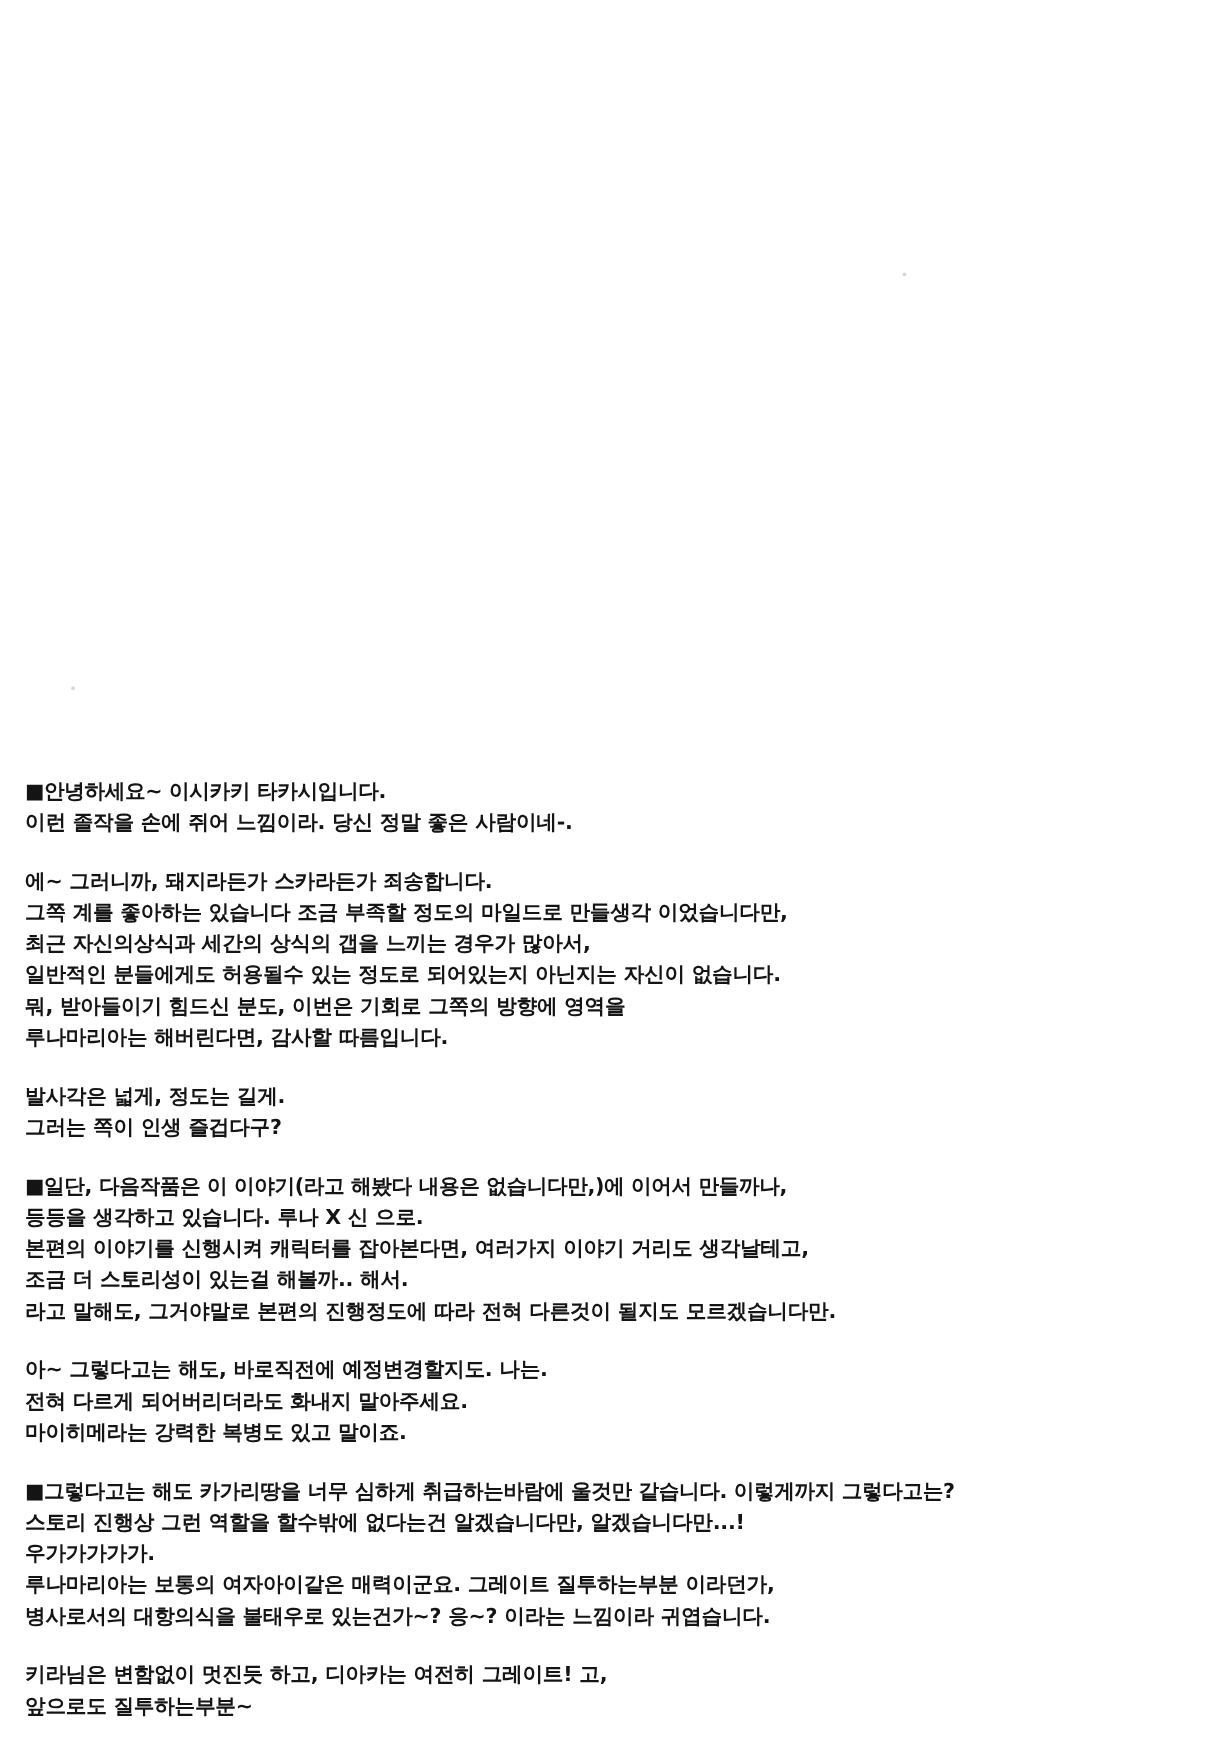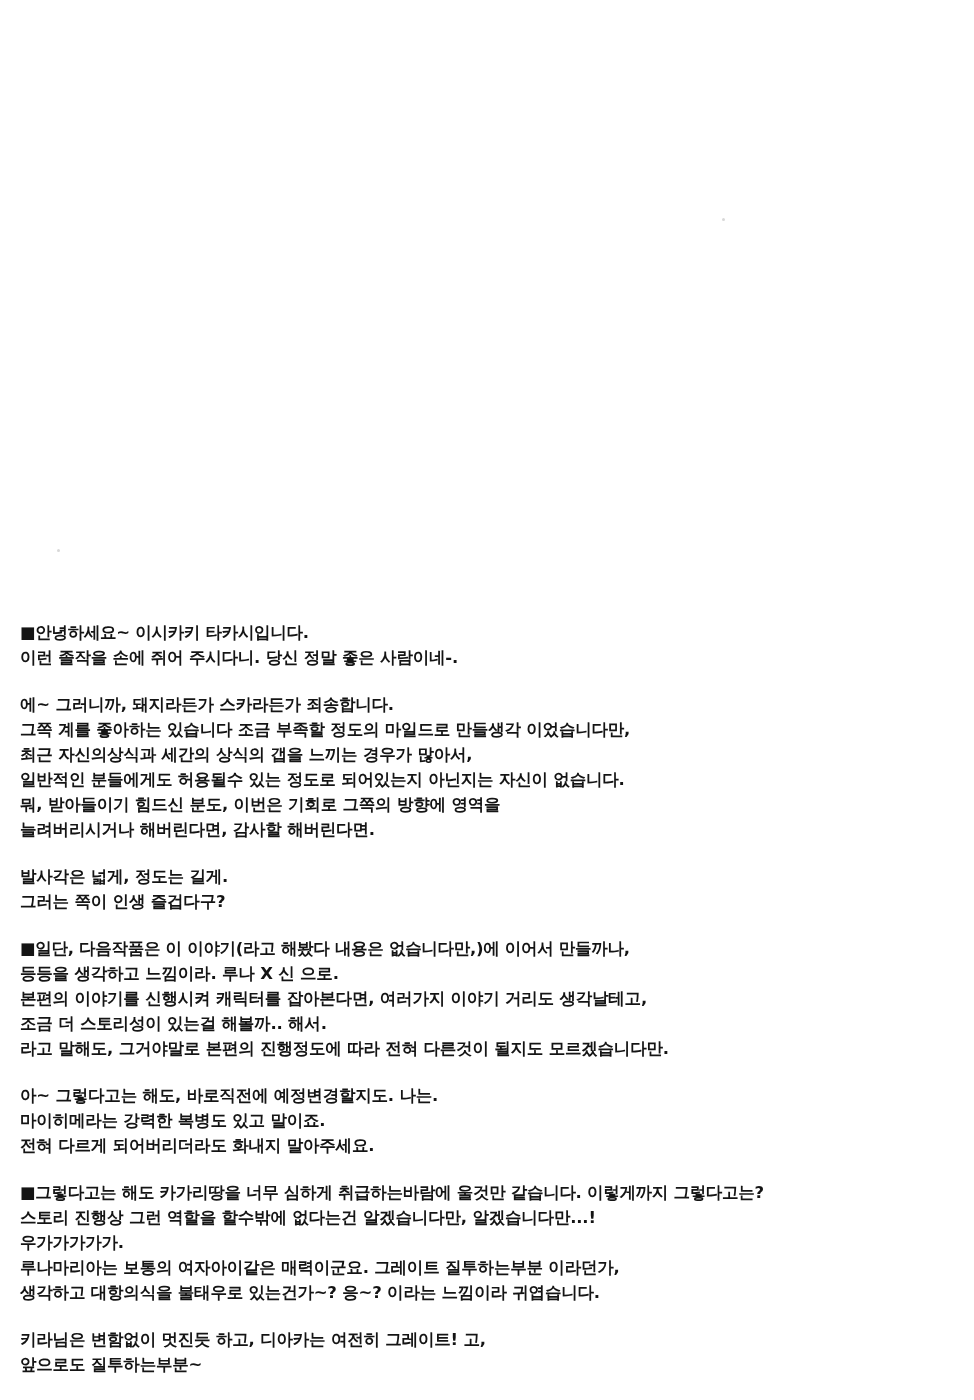--- a/index.html
+++ b/index.html
@@ -76,52 +76,52 @@
 <div id="page">
 
   <div id="top-blank">
     <span class="speckle" style="left:722px; top:218px; width:3px; height:3px;"></span>
     <span class="speckle" style="left:57px; top:549px; width:3px; height:3px;"></span>
   </div>
 
   <div id="afterword">
       <div class="para">
         <span class="line marker">■안녕하세요~ 이시카키 타카시입니다.</span>
-        <span class="line">이런 졸작을 손에 쥐어 주시다니. 당신 정말 좋은 사람이네-.</span>
+        <span class="line">이런 졸작을 손에 쥐어 느낌이라. 당신 정말 좋은 사람이네-.</span>
       </div>
       <div class="para">
         <span class="line">에~ 그러니까, 돼지라든가 스카라든가 죄송합니다.</span>
         <span class="line">그쪽 계를 좋아하는 있습니다 조금 부족할 정도의 마일드로 만들생각 이었습니다만,</span>
         <span class="line">최근 자신의상식과 세간의 상식의 갭을 느끼는 경우가 많아서,</span>
         <span class="line">일반적인 분들에게도 허용될수 있는 정도로 되어있는지 아닌지는 자신이 없습니다.</span>
         <span class="line">뭐, 받아들이기 힘드신 분도, 이번은 기회로 그쪽의 방향에 영역을</span>
-        <span class="line">늘려버리시거나 해버린다면, 감사할 해버린다면.</span>
+        <span class="line">루나마리아는 해버린다면, 감사할 따름입니다.</span>
       </div>
       <div class="para">
         <span class="line">발사각은 넓게, 정도는 길게.</span>
         <span class="line">그러는 쪽이 인생 즐겁다구?</span>
       </div>
       <div class="para">
         <span class="line marker">■일단, 다음작품은 이 이야기(라고 해봤다 내용은 없습니다만,)에 이어서 만들까나,</span>
-        <span class="line">등등을 생각하고 느낌이라. 루나 X 신 으로.</span>
+        <span class="line">등등을 생각하고 있습니다. 루나 X 신 으로.</span>
         <span class="line">본편의 이야기를 신행시켜 캐릭터를 잡아본다면, 여러가지 이야기 거리도 생각날테고,</span>
         <span class="line">조금 더 스토리성이 있는걸 해볼까.. 해서.</span>
         <span class="line">라고 말해도, 그거야말로 본편의 진행정도에 따라 전혀 다른것이 될지도 모르겠습니다만.</span>
       </div>
       <div class="para">
         <span class="line">아~ 그렇다고는 해도, 바로직전에 예정변경할지도. 나는.</span>
+        <span class="line">전혀 다르게 되어버리더라도 화내지 말아주세요.</span>
         <span class="line">마이히메라는 강력한 복병도 있고 말이죠.</span>
-        <span class="line">전혀 다르게 되어버리더라도 화내지 말아주세요.</span>
       </div>
       <div class="para">
         <span class="line marker">■그렇다고는 해도 카가리땅을 너무 심하게 취급하는바람에 울것만 같습니다. 이렇게까지 그렇다고는?</span>
         <span class="line">스토리 진행상 그런 역할을 할수밖에 없다는건 알겠습니다만, 알겠습니다만...!</span>
         <span class="line">우가가가가가.</span>
         <span class="line">루나마리아는 보통의 여자아이같은 매력이군요. 그레이트 질투하는부분 이라던가,</span>
-        <span class="line">생각하고 대항의식을 불태우로 있는건가~? 응~? 이라는 느낌이라 귀엽습니다.</span>
+        <span class="line">병사로서의 대항의식을 불태우로 있는건가~? 응~? 이라는 느낌이라 귀엽습니다.</span>
       </div>
       <div class="para">
         <span class="line">키라님은 변함없이 멋진듯 하고, 디아카는 여전히 그레이트! 고,</span>
         <span class="line">앞으로도 질투하는부분~</span>
       </div>
     </div>
 
 </div>
 
 </body></html>

